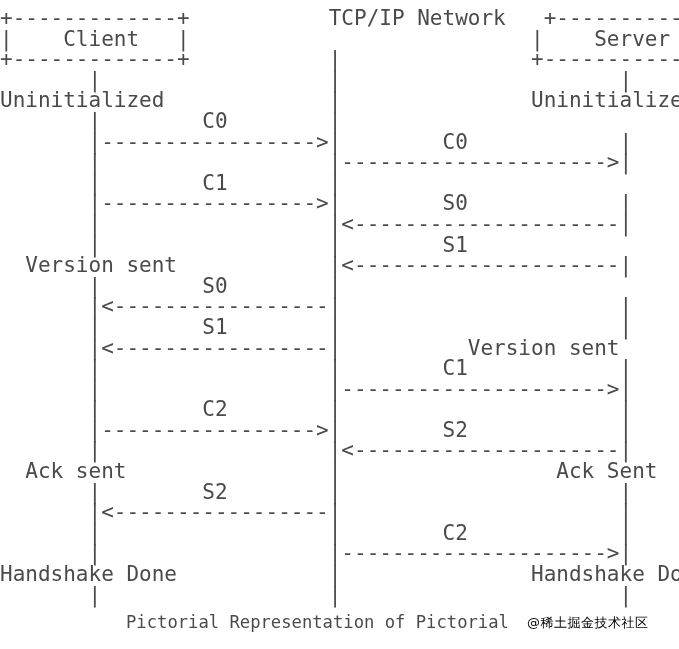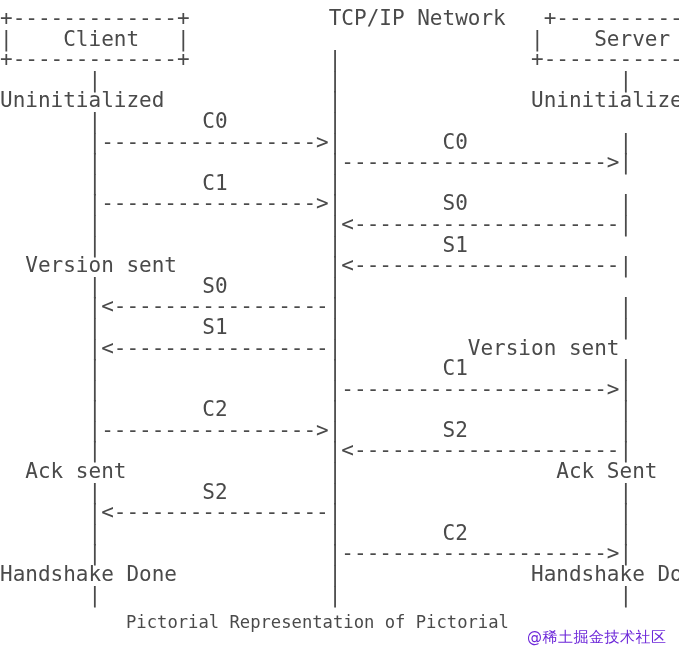--- a/index.html
+++ b/index.html
@@ -41,25 +41,25 @@
   }
   #caption-text {
     position: absolute;
     left: 126px;
     top: 0px;
     white-space: pre;
   }
   #watermark {
     position: absolute;
     left: 527px;
-    top: 15px;
+    top: 1px;
     font-family: "DejaVu Sans", "Liberation Sans", sans-serif;
-    font-size: 15px;
+    font-size: 13px;
     line-height: 20px;
-    color: #6d28d9;
+    color: #000000;
     white-space: pre;
     letter-spacing: 0.5px;
   }
 </style>
 </head>
 <body>
 
 <div id="page">
 
   <pre id="ascii-art">+-------------+           TCP/IP Network   +-------------+

